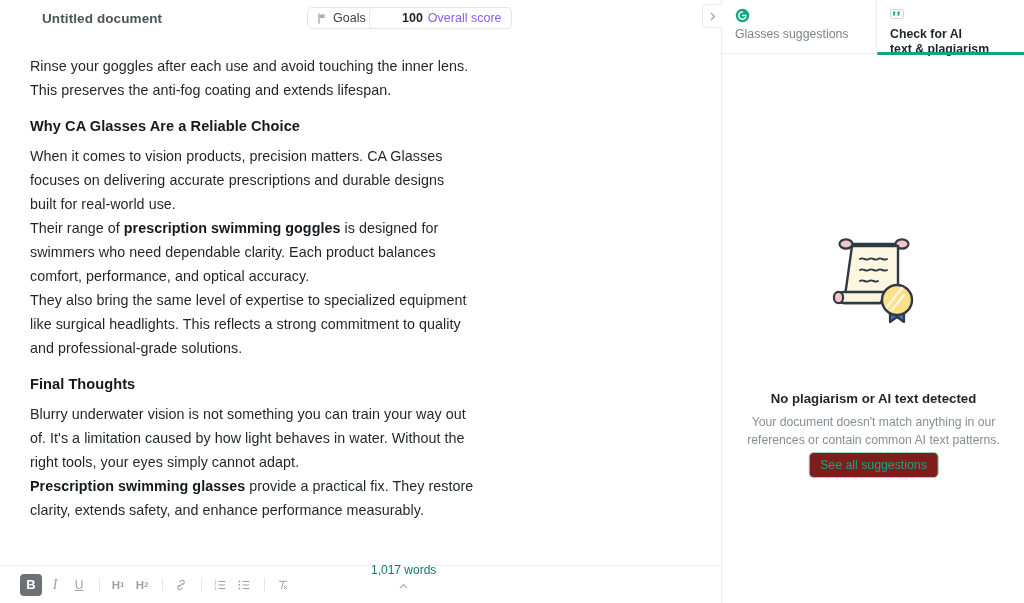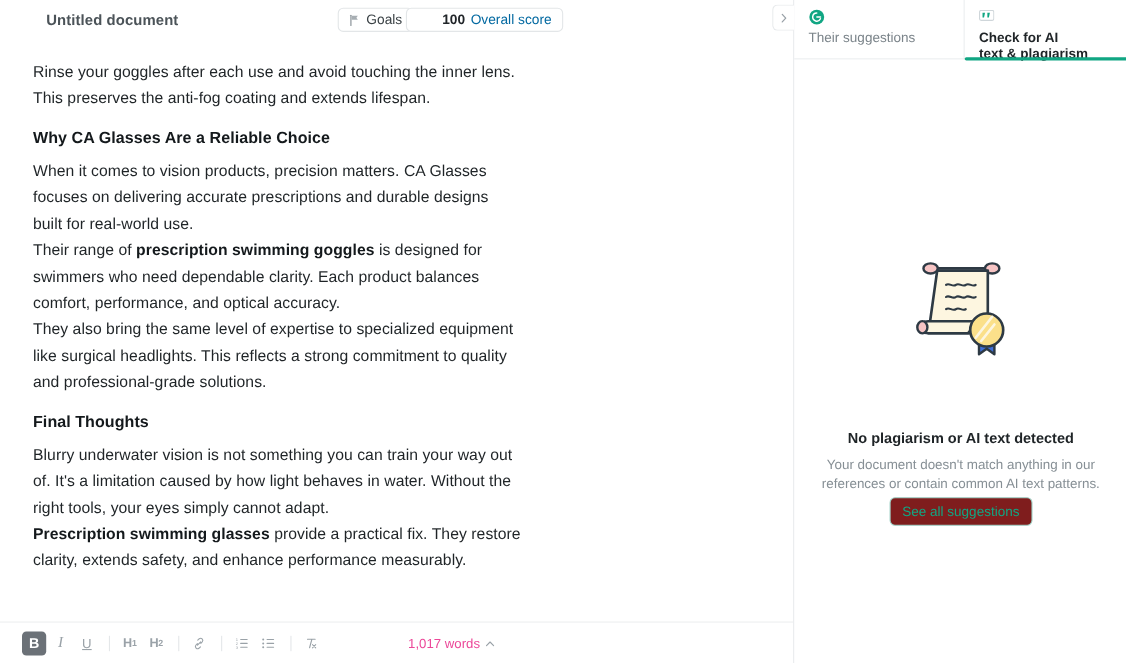--- a/index.html
+++ b/index.html
@@ -28,21 +28,21 @@
   .chip {
     position: absolute; top: 7px;
     height: 22px; border: 1px solid #e3e6e8; border-radius: 5px;
     background: #fff; display: flex; align-items: center; gap: 5px;
     padding: 0 9px; font-size: 12.5px; color: #3a4145; white-space: nowrap;
     cursor: pointer;
   }
   .chip-goals { left: 307px; }
   .chip-score { left: 369px; padding-left: 32px; }
   .chip-score .num { font-weight: 700; color: #212529; }
-  .chip-score .lbl { color: #0369a1; }
+  .chip-score .lbl { color: #8b5cf6; }
   .goals-glyph {
     width: 11px; height: 11px; display: inline-block; position: relative;
     flex: 0 0 auto;
   }
 
   .doc-body {
     position: absolute; left: 0; top: 40px; width: 721px; height: 525px;
     padding: 14px 30px 0 30px; overflow: hidden;
   }
   .doc-body p {
@@ -68,22 +68,23 @@
     color: #9aa2a8; font-size: 13px;
   }
   .tb-btn.bold-active {
     background: #6b7177; color: #fff; font-weight: 700; font-size: 13px;
   }
   .tb-sep { width: 1px; height: 14px; background: #e4e7e9; margin: 0 7px; }
   .tb-h { font-size: 11.5px; font-weight: 700; letter-spacing: -.2px; }
   .tb-h sub { font-size: 8px; font-weight: 700; }
   .wordcount {
     position: absolute; left: 371px; bottom: 11px;
-    font-size: 12px; color: #ec4899; display: flex; align-items: center; gap: 4px;
+    font-size: 12px; color: #0f766e; display: flex; align-items: center; gap: 4px;
     cursor: pointer;
+    flex-direction: column;
   }
 
   
   .side-panel {
     position: absolute; left: 721px; top: 0; width: 303px; height: 603px;
     background: #fff; border-left: 1px solid #e9ecee;
   }
   .collapse-tab {
     position: absolute; left: 702px; top: 4px; width: 20px; height: 24px;
     background: #fff; border: 1px solid #e6e9eb; border-right: none;
@@ -247,21 +248,21 @@
     <div class="panel-tabs">
 
       <div class="panel-tab tab-review">
         <div class="tab-icon">
           <svg width="15" height="15" viewBox="0 0 16 16">
             <circle cx="8" cy="8" r="7.2" fill="#11a683"></circle>
             <path d="M8 4.1a3.9 3.9 0 1 0 3.55 5.5" stroke="#fff" stroke-width="1.45" fill="none" stroke-linecap="round"></path>
             <path d="M8.15 8.05h3.5" stroke="#fff" stroke-width="1.45" stroke-linecap="round"></path>
           </svg>
         </div>
-        <div class="tab-label">Their suggestions</div>
+        <div class="tab-label">Glasses suggestions</div>
       </div>
 
       <div class="panel-tab tab-ai">
         <div class="tab-icon">
           <svg width="14" height="13" viewBox="0 0 14 13">
             <rect x="0.5" y="0.5" width="13" height="9" rx="1.4" fill="#fff" stroke="#cfd6da" stroke-width="1"></rect>
             <path d="M3.2 2.6h2.3l-.9 4.2H3.2zM7.6 2.6h2.3l-.9 4.2H7.6z" fill="#11a683"></path>
           </svg>
         </div>
         <div class="tab-label">Check for AI</div>

